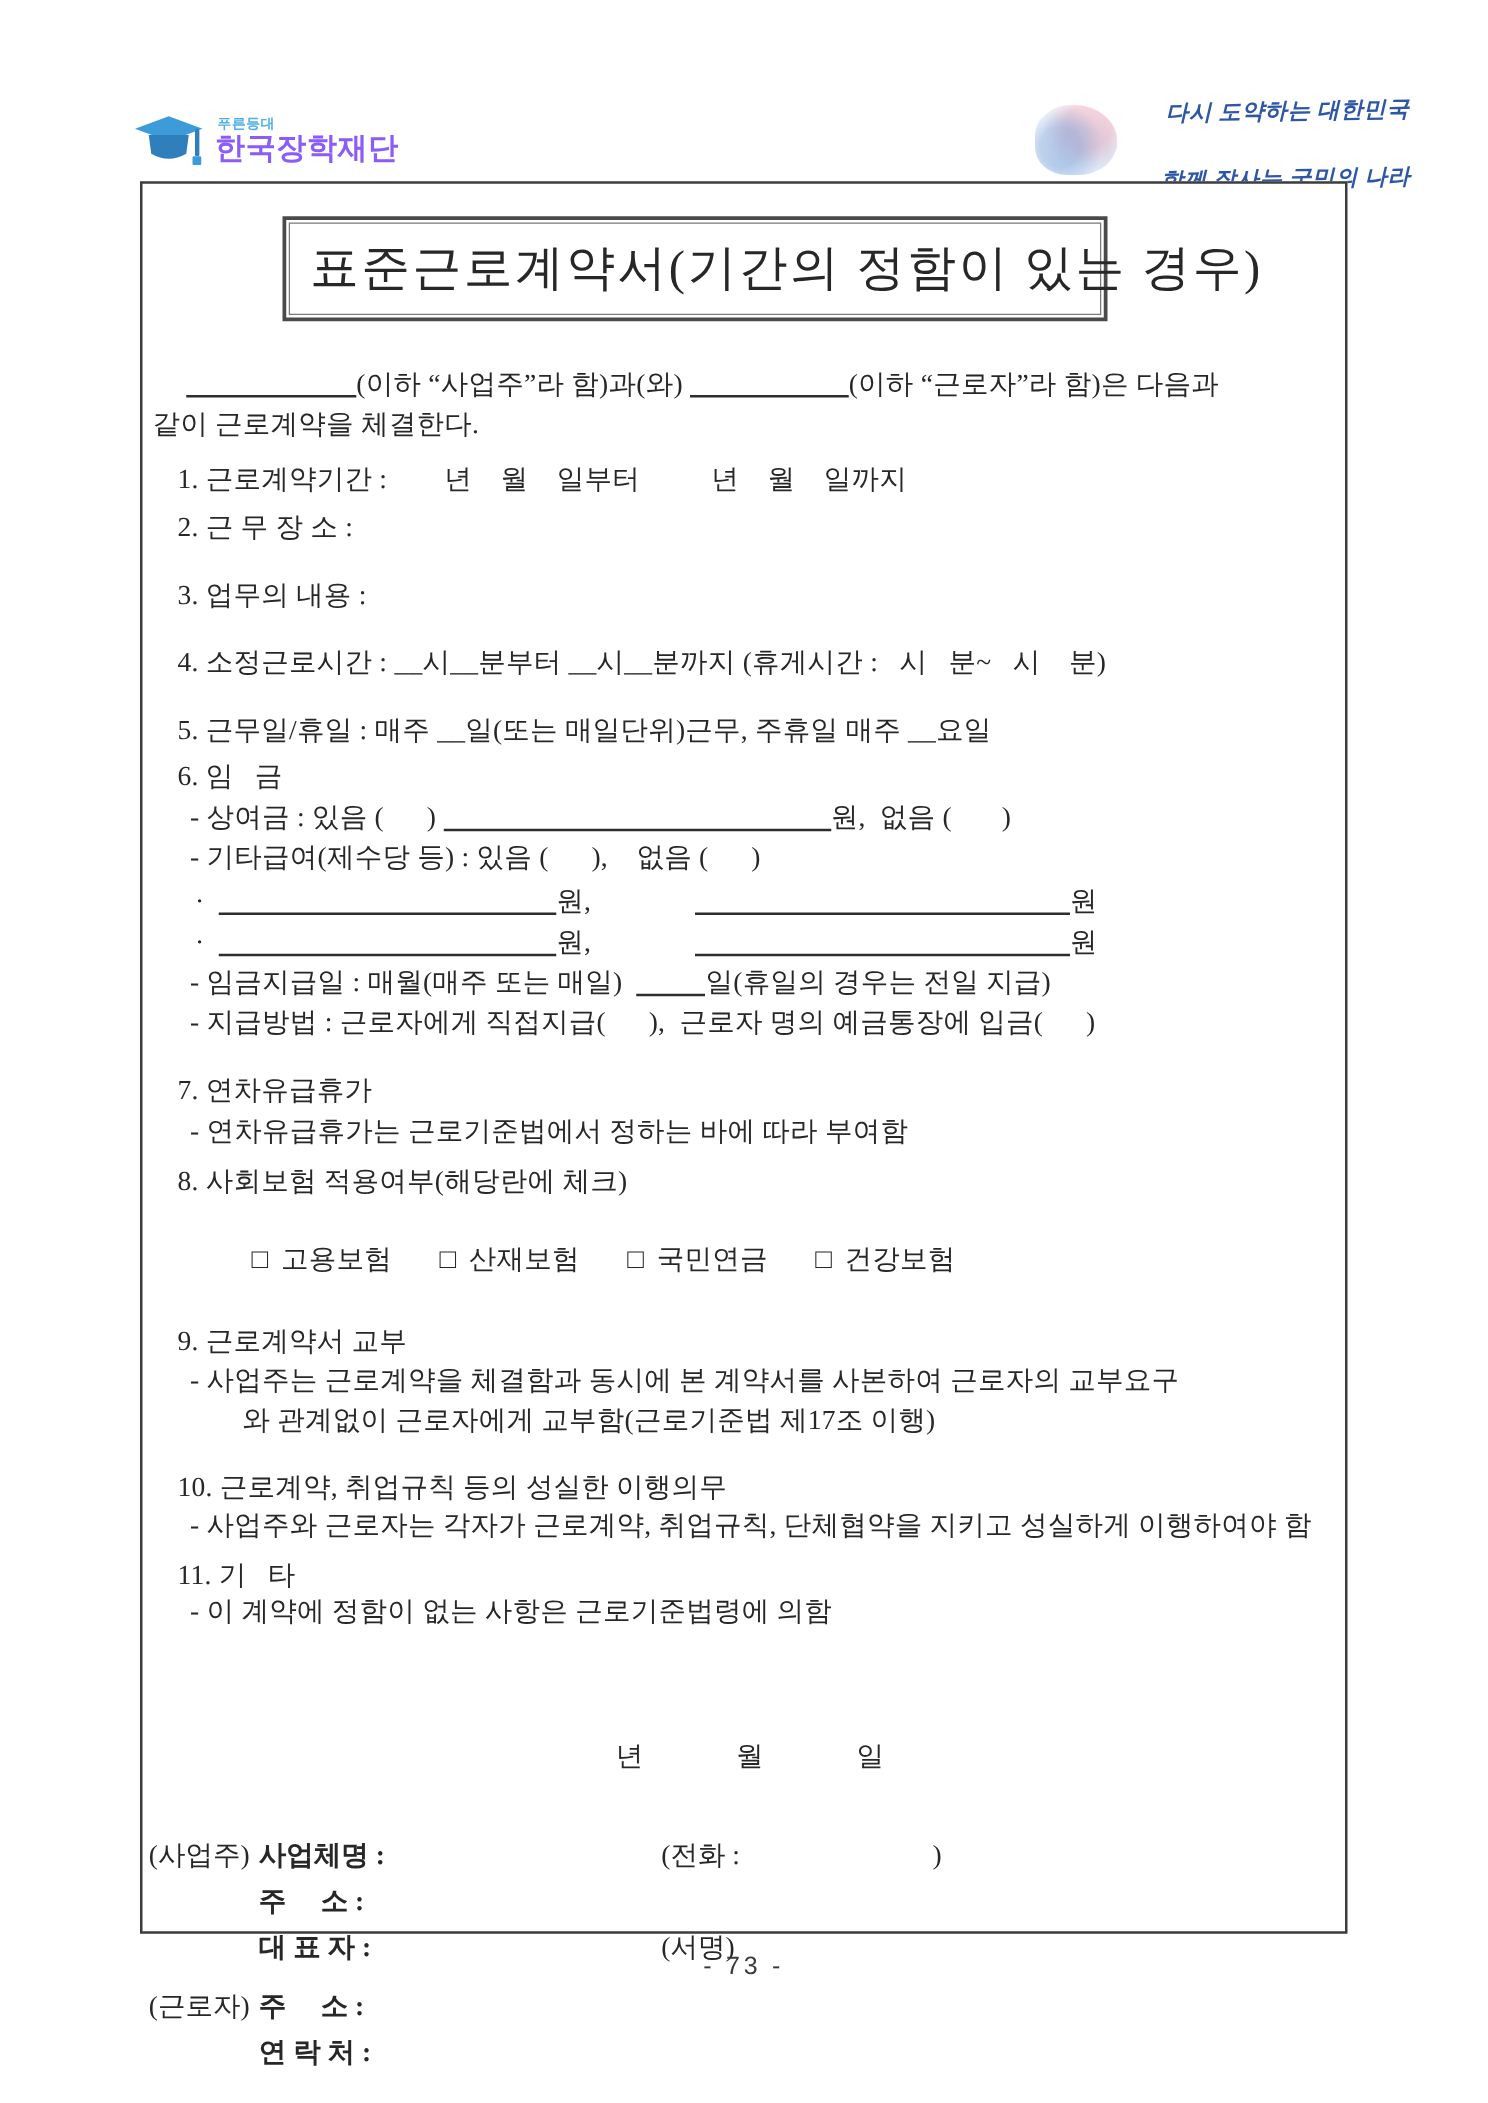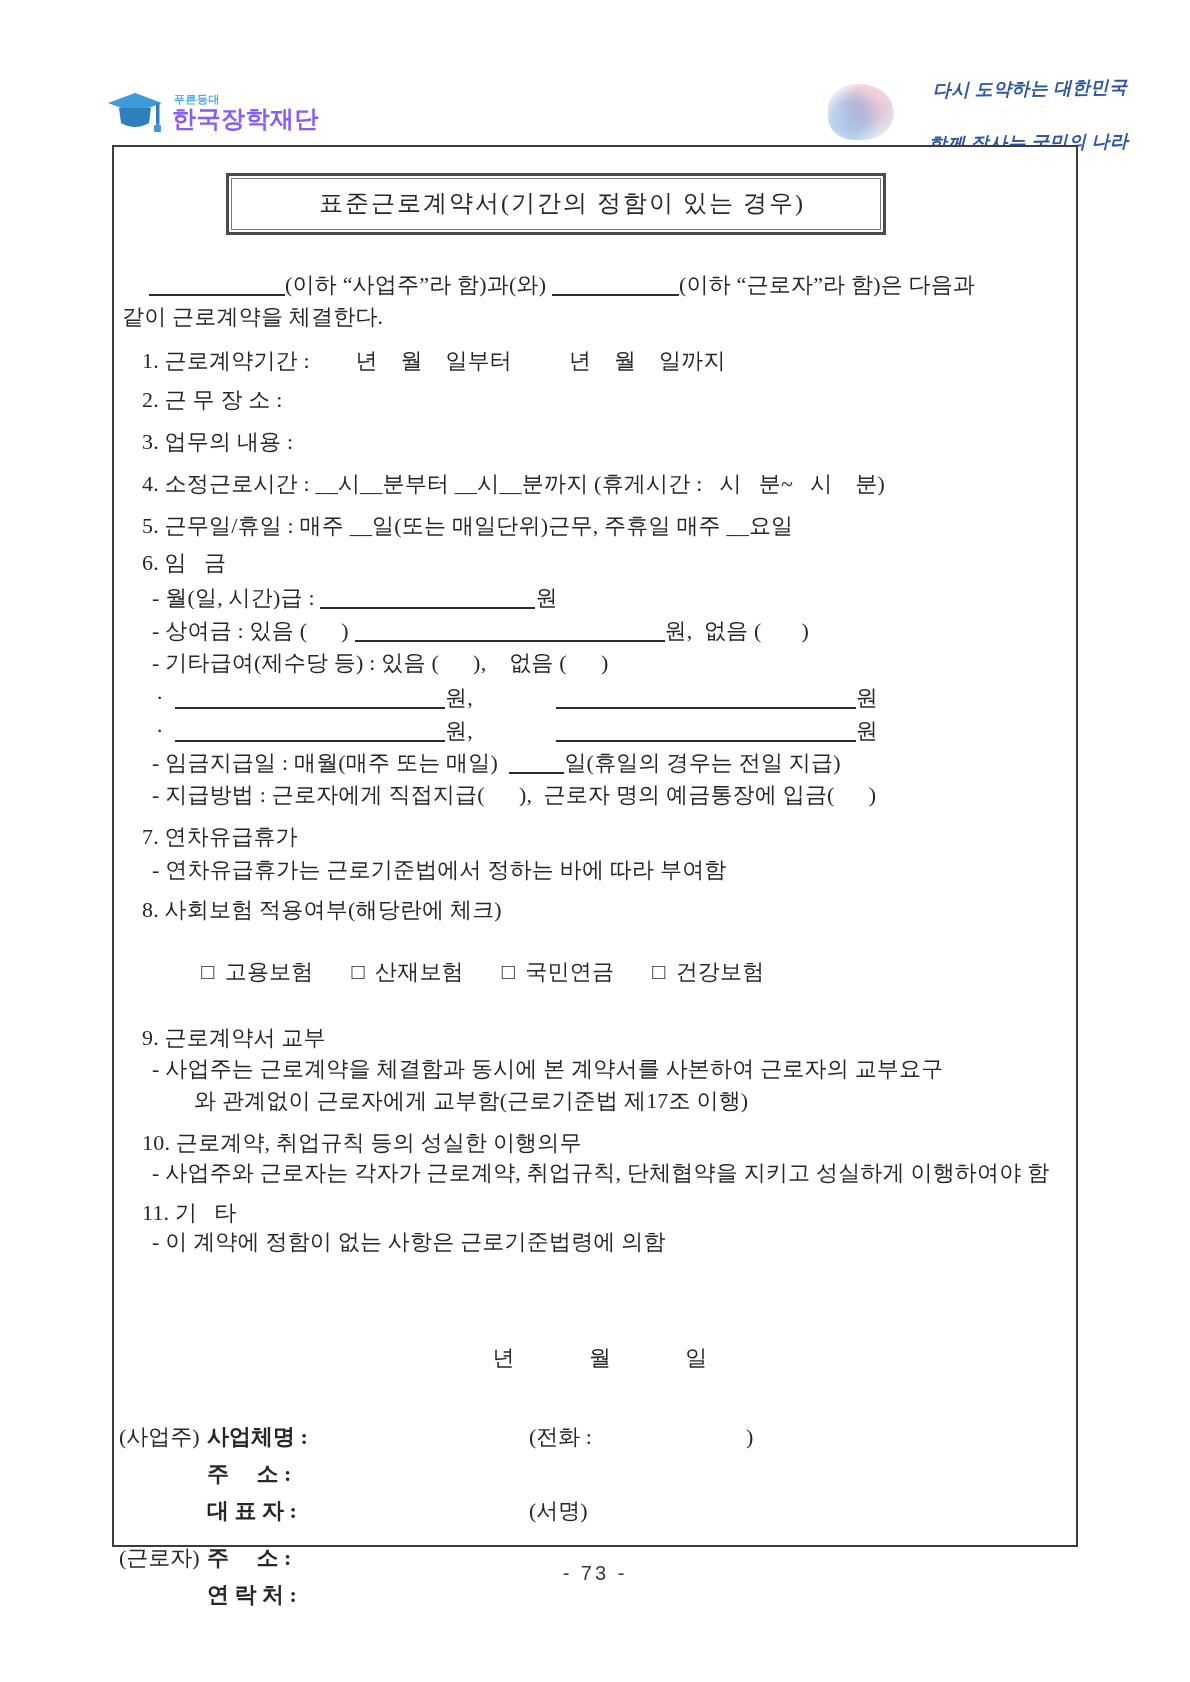--- a/index.html
+++ b/index.html
@@ -58,37 +58,37 @@
     background:#fff;
   }
   .doc-content { padding:0 18px 0 28px; }
 
   
   .title-wrap { margin:26px 0 0 112px; width:660px; box-sizing:border-box;
     border:3px solid #4a4a4a; padding:2px; }
   .title-inner {
     border:1px solid #787878;
     text-align:center;
-    font-size:24px; letter-spacing:2px; font-weight:500;
+    font-size:39px; letter-spacing:2px; font-weight:500;
     padding:8px 4px 10px 16px;
     white-space:pre;
   }
 
   
   .line {
     font-size:22px; line-height:32px;
     white-space:pre;
     letter-spacing:0.2px;
   }
   .sub   { padding-left:10px; }
   .sub2  { padding-left:14px; }
   .sub3  { padding-left:52px; }
   .subck { padding-left:25px; }
 
-  .gap-item { margin-top:10px; }
+  .gap-item { margin-top:22px; }
 
   .blank {
     display:inline-block;
     height:22px;
     border-bottom:2px solid #2d2d2d;
     vertical-align:-4px;
   }
   .w136{width:136px;} .w127{width:127px;} .w215{width:215px;}
   .w310{width:310px;} .w270{width:270px;} .w300{width:300px;} .w55{width:55px;}
   .gap83{margin-left:83px;}
@@ -154,21 +154,20 @@
       <div class="line">같이 근로계약을 체결한다.</div>
     </div>
 
     <div class="line gap-item" style="margin-top:12px">1. 근로계약기간 :        년    월    일부터          년    월    일까지</div>
     <div class="line gap-item" style="margin-top:7px">2. 근 무 장 소 :</div>
     <div class="line gap-item">3. 업무의 내용 :</div>
     <div class="line gap-item">4. 소정근로시간 : __시__분부터 __시__분까지 (휴게시간 :   시   분~   시    분)</div>
     <div class="line gap-item">5. 근무일/휴일 : 매주 __일(또는 매일단위)근무, 주휴일 매주 __요일</div>
 
     <div class="line" style="margin-top:5px">6. 임   금</div>
-    <div class="line sub" style="margin-top:3px"><span>- 월(일, 시간)급 : </span><span class="blank w215"></span><span>원</span></div>
     <div class="line sub" style="margin-top:1px"><span>- 상여금 : 있음 (      ) </span><span class="blank w310"></span><span>원,  없음 (       )</span></div>
     <div class="line sub">- 기타급여(제수당 등) : 있음 (      ),    없음 (      )</div>
     <div class="line sub2" style="margin-top:3px"><span>·</span>  <span class="blank w270"></span><span>원,</span><span class="blank w300 gap83"></span><span>원</span></div>
     <div class="line sub2" style="margin-top:1px"><span>·</span>  <span class="blank w270"></span><span>원,</span><span class="blank w300 gap83"></span><span>원</span></div>
     <div class="line sub"><span>- 임금지급일 : 매월(매주 또는 매일)  </span><span class="blank w55"></span><span>일(휴일의 경우는 전일 지급)</span></div>
     <div class="line sub">- 지급방법 : 근로자에게 직접지급(      ),  근로자 명의 예금통장에 입금(      )</div>
 
     <div class="line gap-item">7. 연차유급휴가</div>
     <div class="line sub" style="margin-top:1px">- 연차유급휴가는 근로기준법에서 정하는 바에 따라 부여함</div>
 

